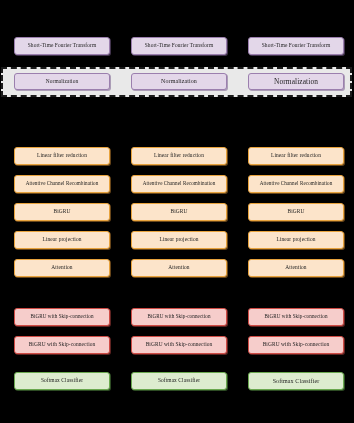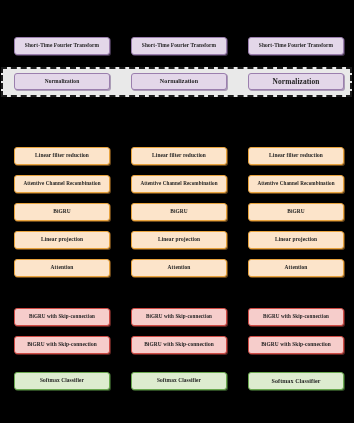--- a/index.html
+++ b/index.html
@@ -1,20 +1,20 @@
 <!DOCTYPE html>
 <html><head>
 <meta charset="utf-8">
 <style>
   html,body{margin:0;padding:0;background:#000;}
   body{
     width:354px;height:423px;position:relative;overflow:hidden;
     font-family:"Liberation Serif","DejaVu Serif",serif;
   }
-  .stage{position:absolute;left:0;top:0;width:300px;height:423px;background:#000;font-weight:bold;}
+  .stage{position:absolute;left:0;top:0;width:300px;height:423px;background:#000;}
 
   
   .node{
     position:absolute;box-sizing:border-box;
     display:flex;align-items:center;justify-content:center;
     text-align:center;line-height:1.05;
     border-width:1px;border-style:solid;border-radius:3px;
     white-space:nowrap;letter-spacing:0.1px;
     color:#232323;
   }

